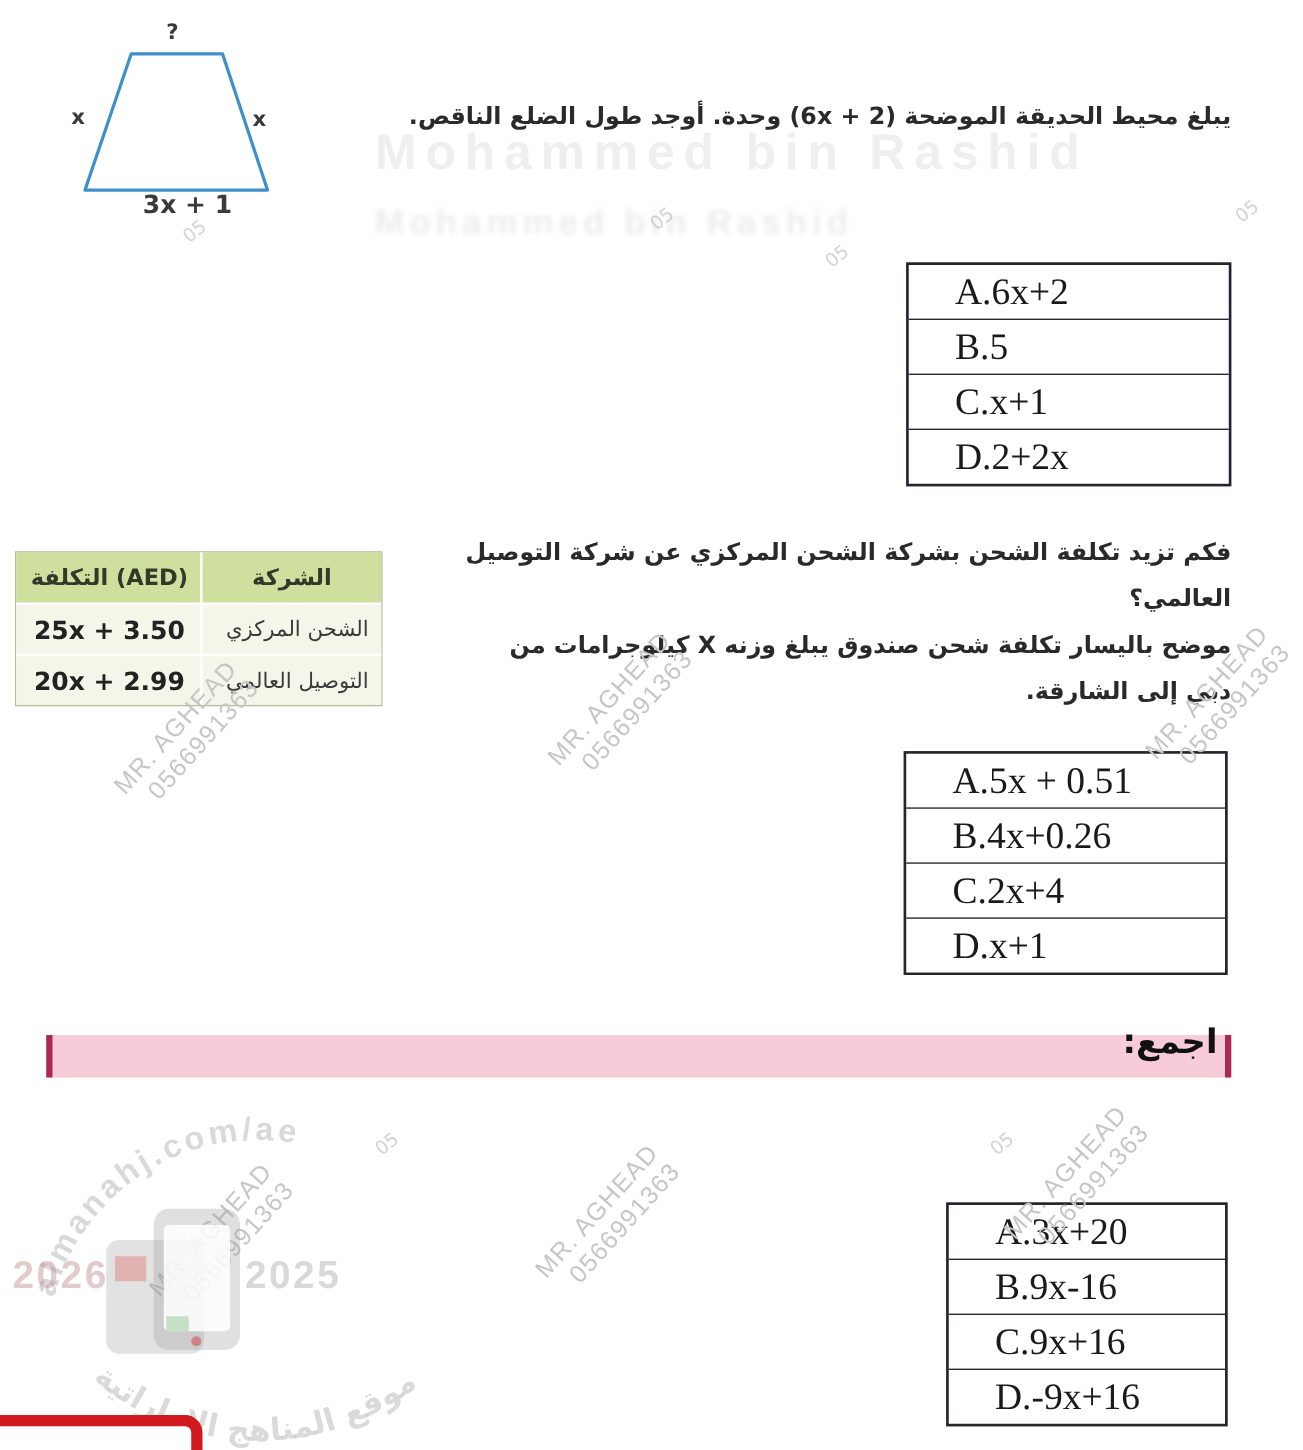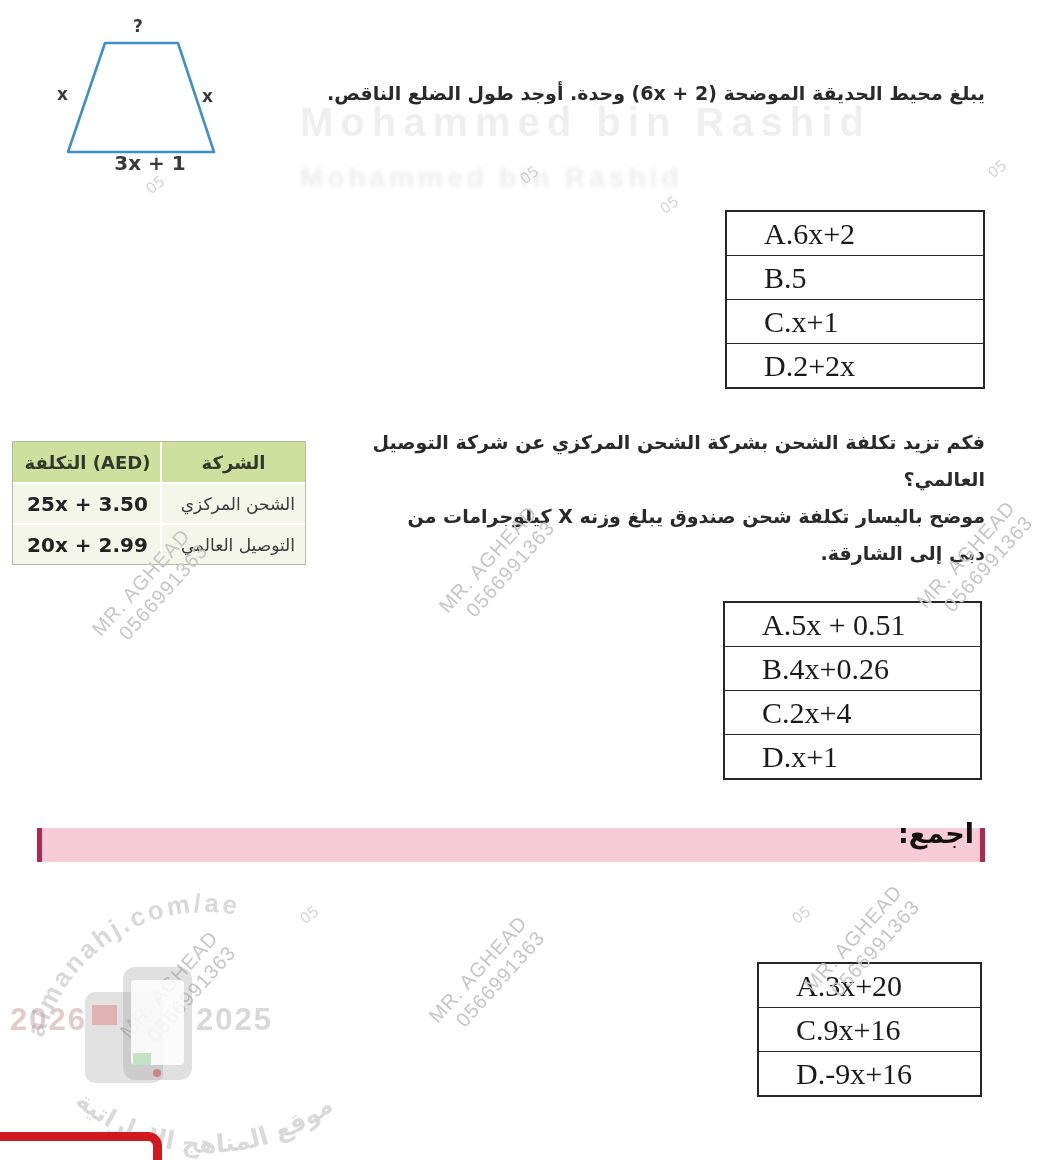--- a/index.html
+++ b/index.html
@@ -157,20 +157,21 @@
 
   <div class="banner">
     <div class="bar bar-left"></div>
     <div class="bar bar-right"></div>
   </div>
   <div class="arabic banner-label">اجمع:</div>
 
 
   <div class="choice-table ct3">
     <div class="choice-row">A.3x+20</div>
+    <div class="choice-row">B.9x-16</div>
     <div class="choice-row">C.9x+16</div>
     <div class="choice-row">D.-9x+16</div>
   </div>
 
   <div class="wm wm1">
     <div>MR. AGHEAD</div>
     <div class="l2">0566991363</div>
   </div>
   <div class="wm wm2">
     <div>MR. AGHEAD</div>

